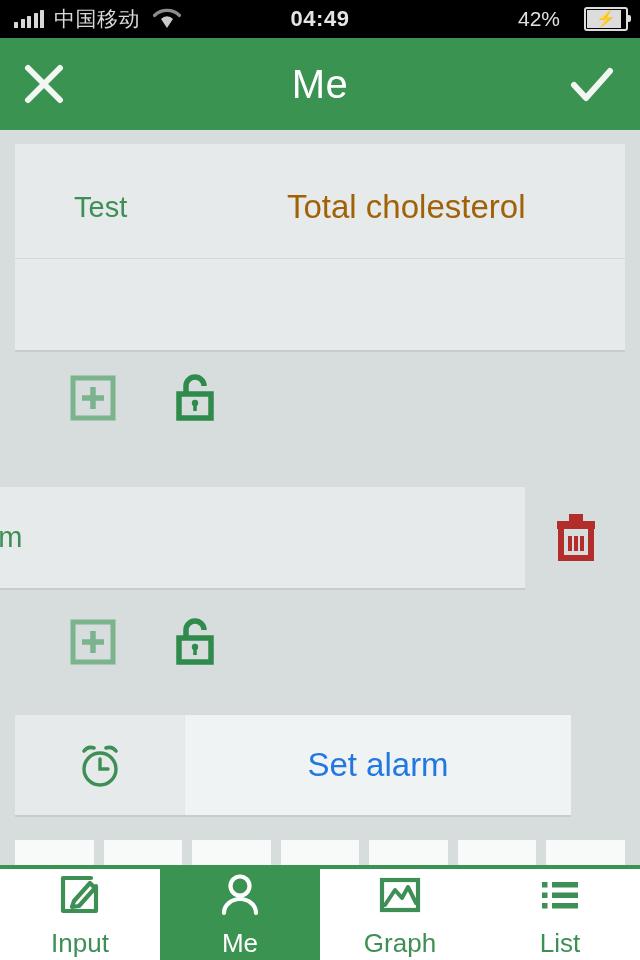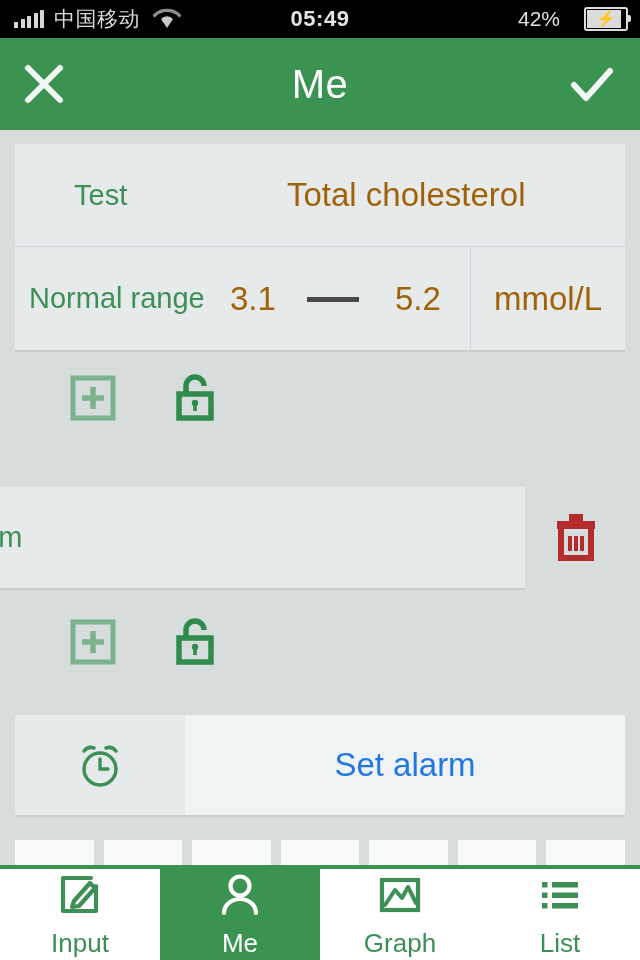--- a/index.html
+++ b/index.html
@@ -158,20 +158,21 @@
     left: 15px; top: 14px;
     width: 610px; height: 206px;
   }
   .row-test {
     position: relative;
     height: 103px;
     display: flex;
     align-items: center;
     border-bottom: 1px solid #d2d8d9;
     box-sizing: border-box;
+    margin-top: 12px;
   }
   .row-range {
     position: relative;
     height: 103px;
     display: flex;
     align-items: center;
     box-sizing: border-box;
   }
   .lbl-green {
     color: #3e8f56;
@@ -237,21 +238,21 @@
     width: 56px; height: 58px;
     display: flex;
     align-items: center;
     justify-content: center;
     cursor: pointer;
   }
 
   
   #alarm-card {
     left: 15px; top: 585px;
-    width: 610px; height: 100px;
+    width: 556px; height: 100px;
     display: flex;
     background: #f0f3f4;
   }
   #alarm-icon-cell {
     width: 170px;
     background: #e6eaeb;
     display: flex;
     align-items: center;
     justify-content: center;
     border-right: 1px solid #e2e7e8;
@@ -334,21 +335,21 @@
           <i></i>
       </span>
       <span class="sb-carrier">中国移动</span>
       <span class="sb-wifi">
         <svg width="30" height="22" viewBox="0 0 30 22">
           <path d="M15 20 L21 11 A 8 8 0 0 0 9 11 Z" fill="#c9c9c9"></path>
           <path d="M2.5 7.5 A 18 18 0 0 1 27.5 7.5" stroke="#8c8c8c" stroke-width="3.2" fill="none" stroke-linecap="round"></path>
         </svg>
       </span>
     </div>
-    <div class="sb-time">05:49</div>
+    <div class="sb-time">04:49</div>
     <div class="sb-right">
       <span class="sb-batt-text">42%</span>
       <span class="batt">
         <span class="batt-fill"></span>
         <span class="batt-bolt">⚡</span>
       </span>
     </div>
   </div>
 
   <div id="navbar">
@@ -364,29 +365,20 @@
       </svg>
     </div>
   </div>
 
   <div id="content">
 
     <div class="card" id="test-card">
       <div class="row-test">
         <span class="lbl-green" id="test-label">Test</span>
         <span class="val-dark" id="test-value">Total cholesterol</span>
-      </div>
-      <div class="row-range">
-        <span class="lbl-green" id="range-label">Normal range</span>
-        <span class="val-dark" id="range-low">3.1</span>
-        <span id="range-dash"></span>
-        <span class="val-dark" id="range-high">5.2</span>
-        <span id="range-unit-cell">
-          <span class="val-dark">mmol/L</span>
-        </span>
       </div>
     </div>
 
     <div class="icon-row" id="icon-row-1">
       <span class="icon-btn">
         <svg width="46" height="46" viewBox="0 0 46 46">
           <rect x="3" y="3" width="40" height="40" fill="none" stroke="#7bb38d" stroke-width="5"></rect>
           <path d="M23 12 L23 34 M12 23 L34 23" stroke="#7bb38d" stroke-width="5.5"></path>
         </svg>
       </span>

